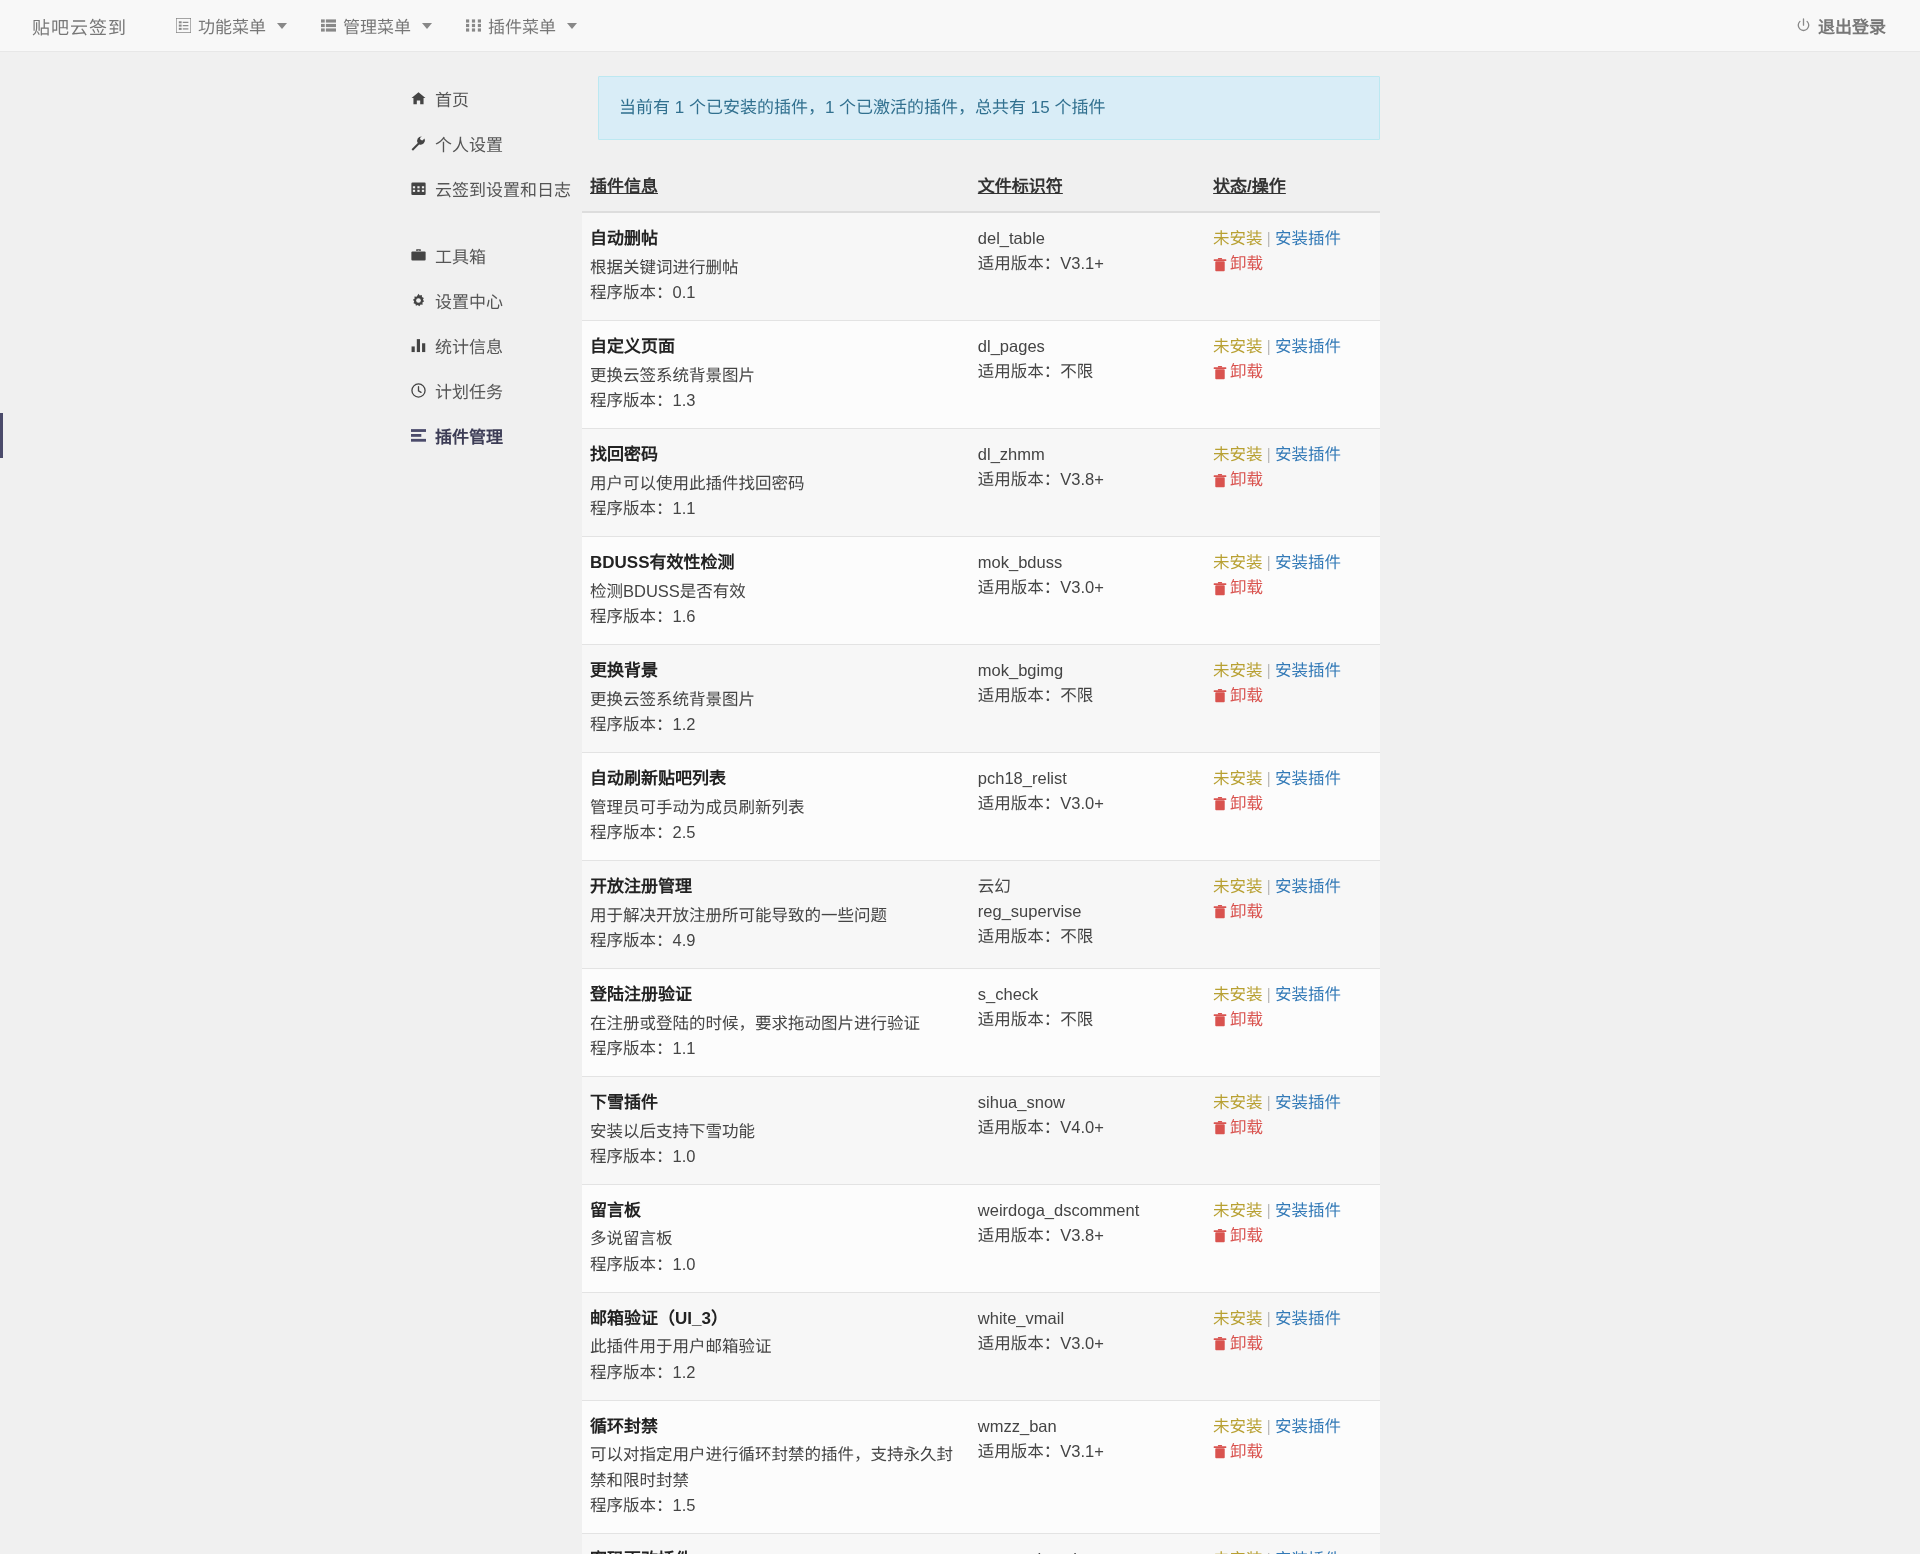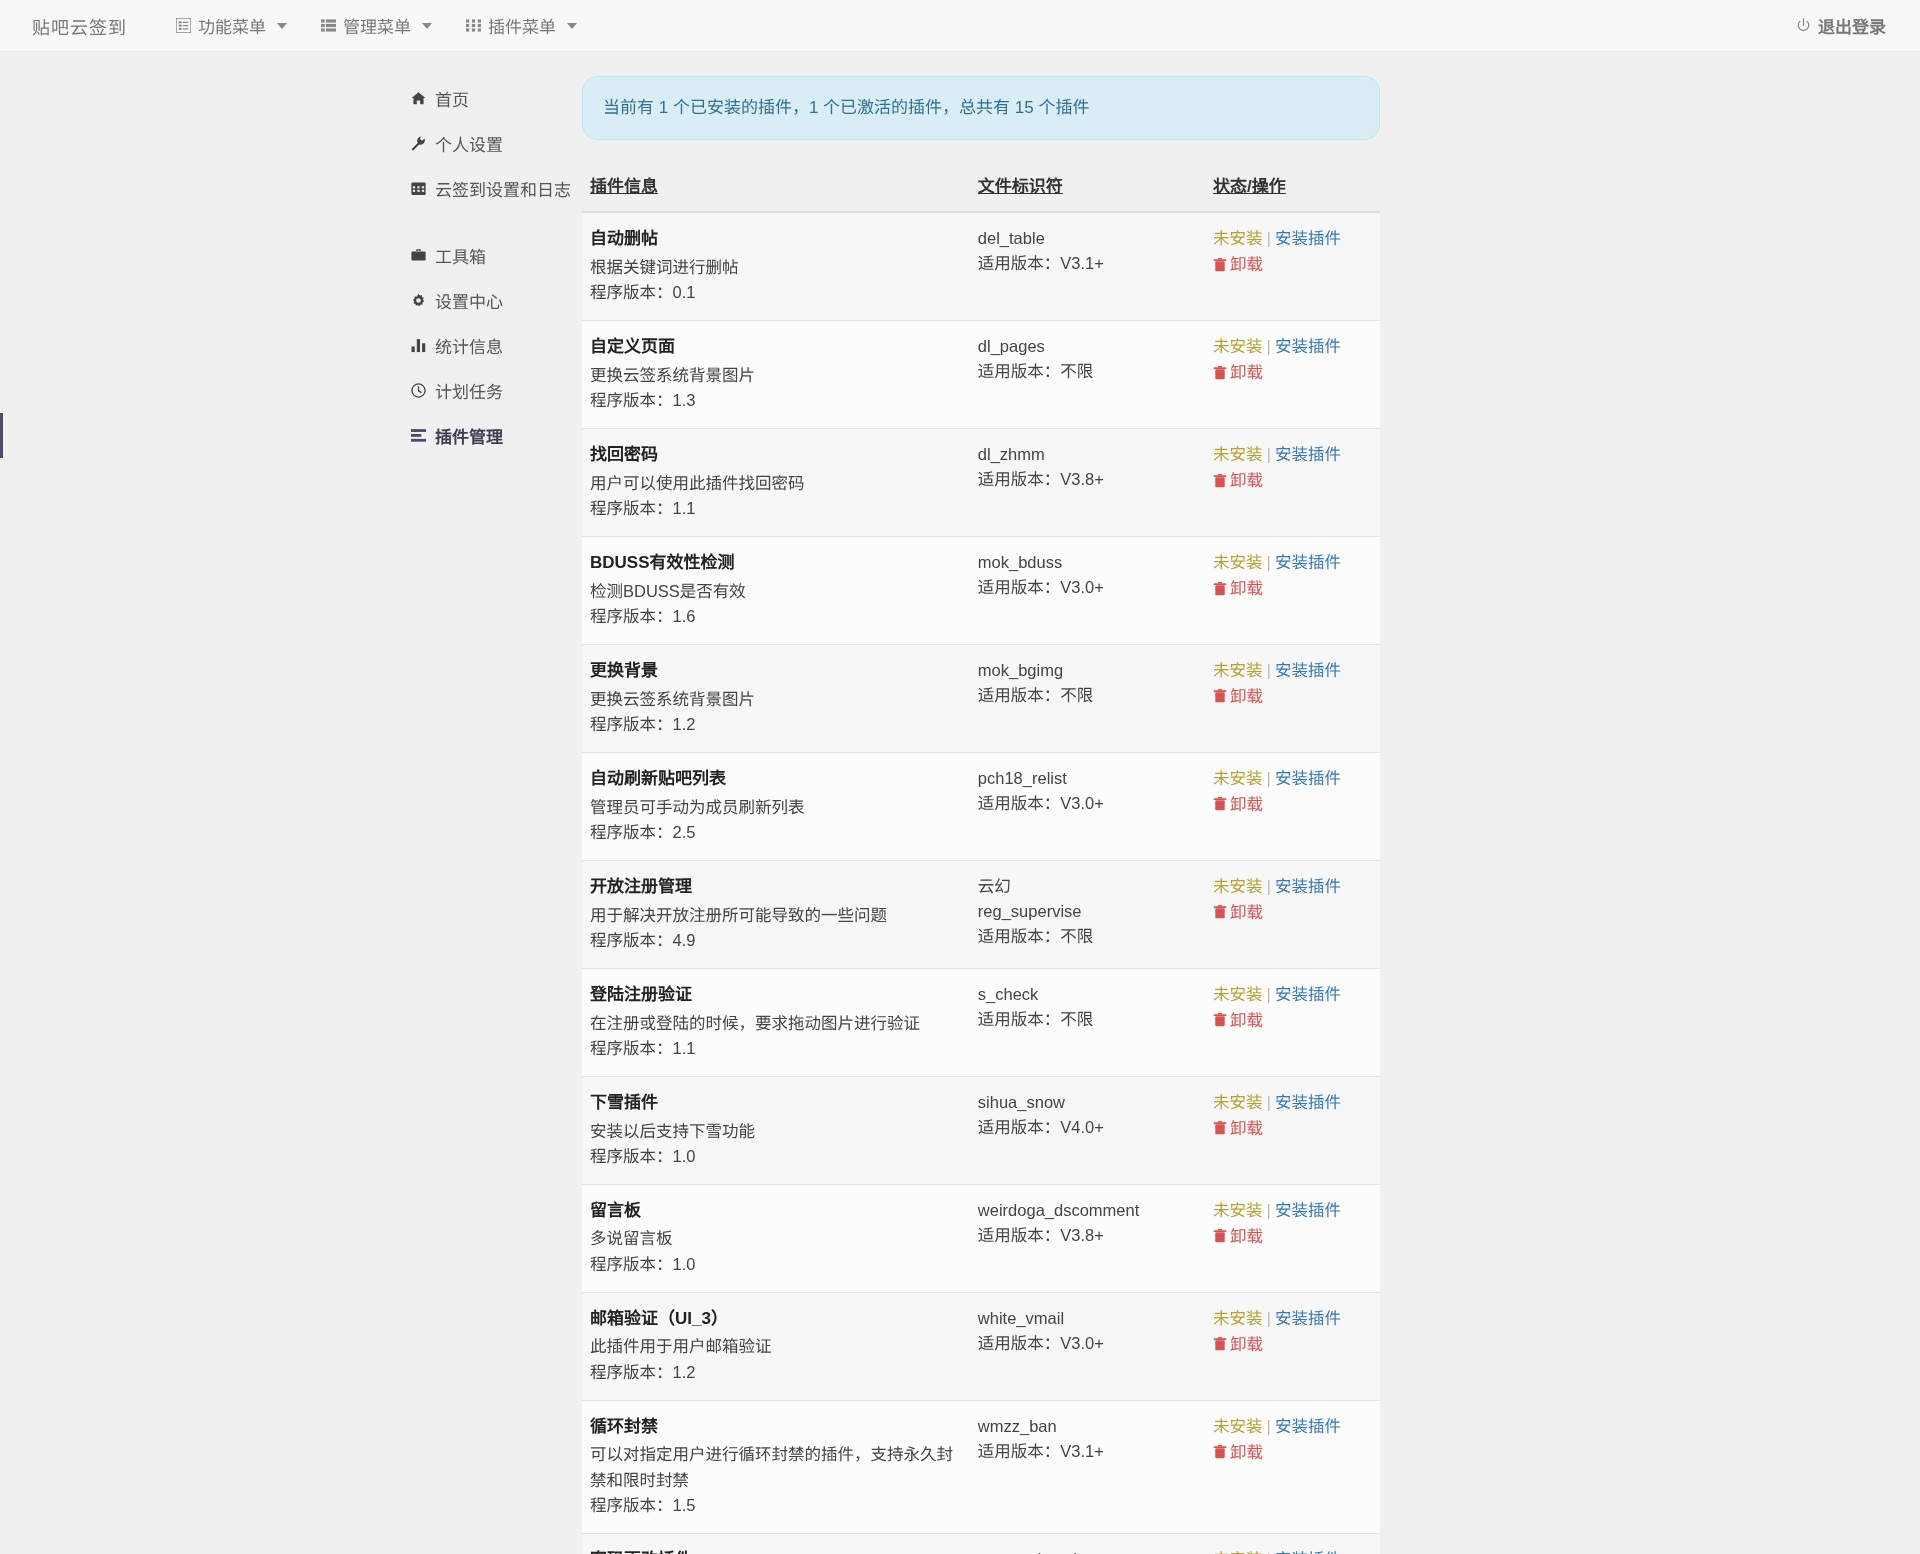--- a/index.html
+++ b/index.html
@@ -99,25 +99,26 @@
   .content{
     flex:1;
     padding:0 40px 0 22px;
     max-width:860px;
     box-sizing:border-box;
   }
   .alert{
     background:#d9edf7;
     border:1px solid #bce8f1;
     color:#31708f;
-    border-radius:15px;
+    border-radius:1px;
     padding:19px 20px;
     font-size:17px;
     margin-bottom:32px;
     line-height:1.4;
+    margin-left:16px;
   }
   table.plug{
     width:100%;
     border-collapse:collapse;
     font-size:16.5px;
   }
   table.plug thead th{
     text-align:left;
     font-weight:bold;
     color:#333;
@@ -142,21 +143,21 @@
   .p-title{font-weight:bold;color:#222;margin-bottom:3px;font-size:17px;}
   .p-desc{color:#444;}
   .p-ver{color:#444;}
   .f-id{color:#444;font-family:"Liberation Sans",sans-serif;}
   .f-ver{color:#444;}
 
   .status-line{white-space:nowrap;line-height:1.55;}
   .st-no{color:#b8a032;}
   .sep{color:#bbb;padding:0 4px;}
   .a-blue{color:#337ab7;cursor:pointer;text-decoration:none;}
-  .act-row{display:flex;align-items:center;gap:4px;flex-wrap:wrap;line-height:1.6;}
+  .act-row{display:flex;align-items:center;gap:4px;flex-wrap:wrap;line-height:1.6;font-family:Liberation Serif, serif;}
   .act{display:inline-flex;align-items:center;gap:3px;cursor:pointer;text-decoration:none;white-space:nowrap;}
   .act.red{color:#d9534f;}
 </style>
 </head>
 <body>
 
 <div class="navbar">
   <a class="brand">贴吧云签到</a>
   <div class="nav-items">
 

